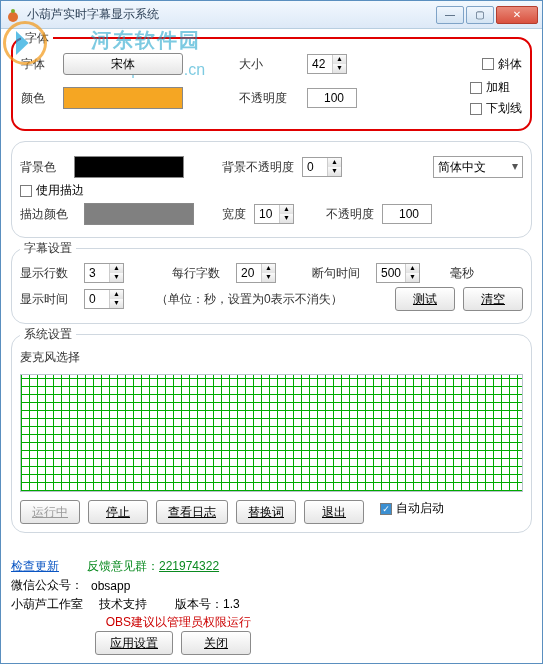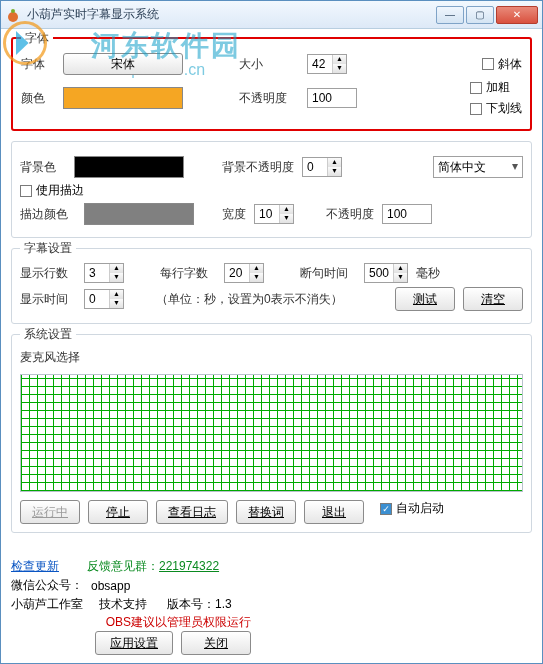--- a/index.html
+++ b/index.html
@@ -5,45 +5,45 @@
   * { box-sizing: border-box; margin: 0; padding: 0; font-family: "Microsoft YaHei", sans-serif; font-size: 12px; }
   html, body { width: 543px; height: 664px; overflow: hidden; }
   .window { width: 543px; height: 664px; border: 1px solid #5a8fbf; background: #fff; position: relative; }
   .titlebar { height: 28px; background: linear-gradient(#f2f8fe,#dde9f7); display:flex; align-items:center; padding:0 4px; border-bottom:1px solid #b8cee0;}
   .titlebar .icon { width:16px; height:16px; margin-right:6px; }
   .titlebar .title { flex:1; color:#2b3f55;}
   .winbtns { display:flex; gap:2px;}
   .winbtn { width:28px; height:18px; border:1px solid #7fa3c7; background:linear-gradient(#f0f6fd,#d4e4f3); border-radius:2px; display:flex; align-items:center; justify-content:center; color:#3a5068; font-size:10px;}
   .winbtn.close { background:linear-gradient(#e98a7a,#d9513f); border-color:#b33d2e; color:#fff; width:42px;}
   .client { padding:8px 10px 6px 10px; }
-  .groupbox { border:1px solid #d0d8e0; border-radius:3px; padding:10px 8px 8px 8px; margin-bottom:10px; position:relative;}
+  .groupbox { border:1px solid #d0d8e0; border-radius:14px; padding:10px 8px 8px 8px; margin-bottom:10px; position:relative;}
   .groupbox.redbox { border:2px solid #e00000; }
   .groupbox > .legend { position:absolute; top:-9px; left:8px; background:#fff; padding:0 4px; color:#333;}
   .row { display:flex; align-items:center; gap:8px; margin:4px 0;}
   .lbl { color:#333; }
   .btnlike { height:22px; border:1px solid #8b8b8b; background:linear-gradient(#fff,#e6e6e6); border-radius:3px; padding:0 0; display:inline-flex; align-items:center; justify-content:center; }
   .swatch { height:22px; border:1px solid #888; display:inline-block;}
   .numbox { display:inline-flex; border:1px solid #a0a0a0; height:20px; background:#fff; }
   .numbox .val { padding:0 4px; min-width:24px; display:flex; align-items:center;}
   .numbox .spins { display:flex; flex-direction:column; width:14px; border-left:1px solid #ccc;}
   .numbox .spins div{ flex:1; font-size:7px; text-align:center; background:linear-gradient(#fafafa,#e2e2e2); line-height:8px;}
-  .txtbox { border:1px solid #a0a0a0; height:20px; background:#fff; padding:0 4px; display:flex; align-items:center;}
+  .txtbox { border:1px solid #a0a0a0; height:20px; background:#fff; padding:0 16px; display:flex; align-items:center;}
   .chk { display:inline-flex; align-items:center; gap:4px;}
   .chk .box { width:12px; height:12px; border:1px solid #7a7a7a; background:#fff;}
   .select { border:1px solid #a0a0a0; height:22px; background:#fff; padding:0 18px 0 4px; position:relative; display:flex; align-items:center;}
   .select::after{ content:"▾"; position:absolute; right:4px; top:2px; color:#555;}
   .waveform { border:1px solid #b8c2cc; height:118px; background:repeating-linear-gradient(0deg,#0a0 0,#0a0 1px,transparent 1px,transparent 8px),repeating-linear-gradient(90deg,#0a0 0,#0a0 1px,transparent 1px,transparent 8px),#fff; margin:8px 0;}
   .btnrow { display:flex; gap:8px; align-items:flex-start; margin-top:4px;}
   .stdbtn { height:24px; border:1px solid #8b8b8b; background:linear-gradient(#fff,#e6e6e6); border-radius:3px; min-width:60px; display:inline-flex; align-items:center; justify-content:center;text-decoration:underline; }
   .stdbtn.disabled { color:#9a9a9a; }
   .footer { position:absolute; bottom:6px; left:10px; right:10px; }
   .footer .row { margin:2px 0;}
   .link { color:#0a55c3; text-decoration:underline;}
   .note { color:#cc0000; text-align:right; line-height:14px;}
-  .watermark { position:absolute; top:26px; left:90px; color:#13a0c9; opacity:0.55; font-size:28px; font-weight:bold; pointer-events:none; letter-spacing:2px; z-index:50;}
+  .watermark { position:absolute; top:26px; left:90px; color:#13a0c9; opacity:0.55; font-size:20px; font-weight:bold; pointer-events:none; letter-spacing:2px; z-index:50;}
   .watermark2 { position:absolute; top:60px; left:92px; color:#13a0c9; opacity:0.55; font-size:16px; pointer-events:none;}
   .wmlogo { position:absolute; top:20px; left:2px; width:44px; height:44px; border-radius:50%; border:3px solid #f39815; display:flex; align-items:center; justify-content:center; opacity:.7; z-index:50;}
   .wmlogo::before{content:""; width:18px; height:24px; background:#1ba6dd; clip-path:polygon(0 0,70% 50%,0 100%);}
 </style>
 </head>
 <body>
 
 <div class="window">
   <div class="titlebar">
     <svg class="icon" viewBox="0 0 16 16">
@@ -146,37 +146,37 @@
       <span class="legend">字幕设置</span>
       <div class="row">
         <span class="lbl" style="width:56px">显示行数</span>
         <div class="numbox">
             <span class="val">3</span>
             <div class="spins">
               <div>▲</div>
               <div>▼</div>
             </div>
           </div>
-        <span class="lbl" style="margin-left:28px;width:56px">每行字数</span>
+        <span class="lbl" style="margin-left:40px;width:56px">每行字数</span>
         <div class="numbox">
             <span class="val">20</span>
             <div class="spins">
               <div>▲</div>
               <div>▼</div>
             </div>
           </div>
         <span class="lbl" style="margin-left:28px;width:56px">断句时间</span>
         <div class="numbox">
             <span class="val">500</span>
             <div class="spins">
               <div>▲</div>
               <div>▼</div>
             </div>
           </div>
-        <span class="lbl" style="margin-left:0">毫秒</span>
+        <span class="lbl" style="margin-left:22px">毫秒</span>
       </div>
       <div class="row">
         <span class="lbl" style="width:56px">显示时间</span>
         <div class="numbox">
             <span class="val">0</span>
             <div class="spins">
               <div>▲</div>
               <div>▼</div>
             </div>
           </div>
@@ -214,21 +214,21 @@
           <span class="link">检查更新</span>
           <span style="margin-left:20px;color:#0a8a20"><span>反馈意见群：</span><span class="link" style="color:#0a8a20">221974322</span></span>
         </div>
         <div class="row">
             <span>微信公众号：</span>
             <span>obsapp</span>
           </div>
         <div class="row">
           <span>小葫芦工作室</span>
           <span style="margin-left:8px">技术支持</span>
-          <span style="margin-left:12px"><span>版本号：</span><span>1.3</span></span>
+          <span style="margin-left:20px"><span>版本号：</span><span>1.3</span></span>
         </div>
       </div>
       <div style="width:240px">
         <div class="note">OBS建议以管理员权限运行</div>
         <div class="row" style="justify-content:flex-end;margin-top:2px">
           <div class="stdbtn" style="min-width:78px">应用设置</div>
           <div class="stdbtn" style="min-width:70px">关闭</div>
         </div>
       </div>
     </div>

